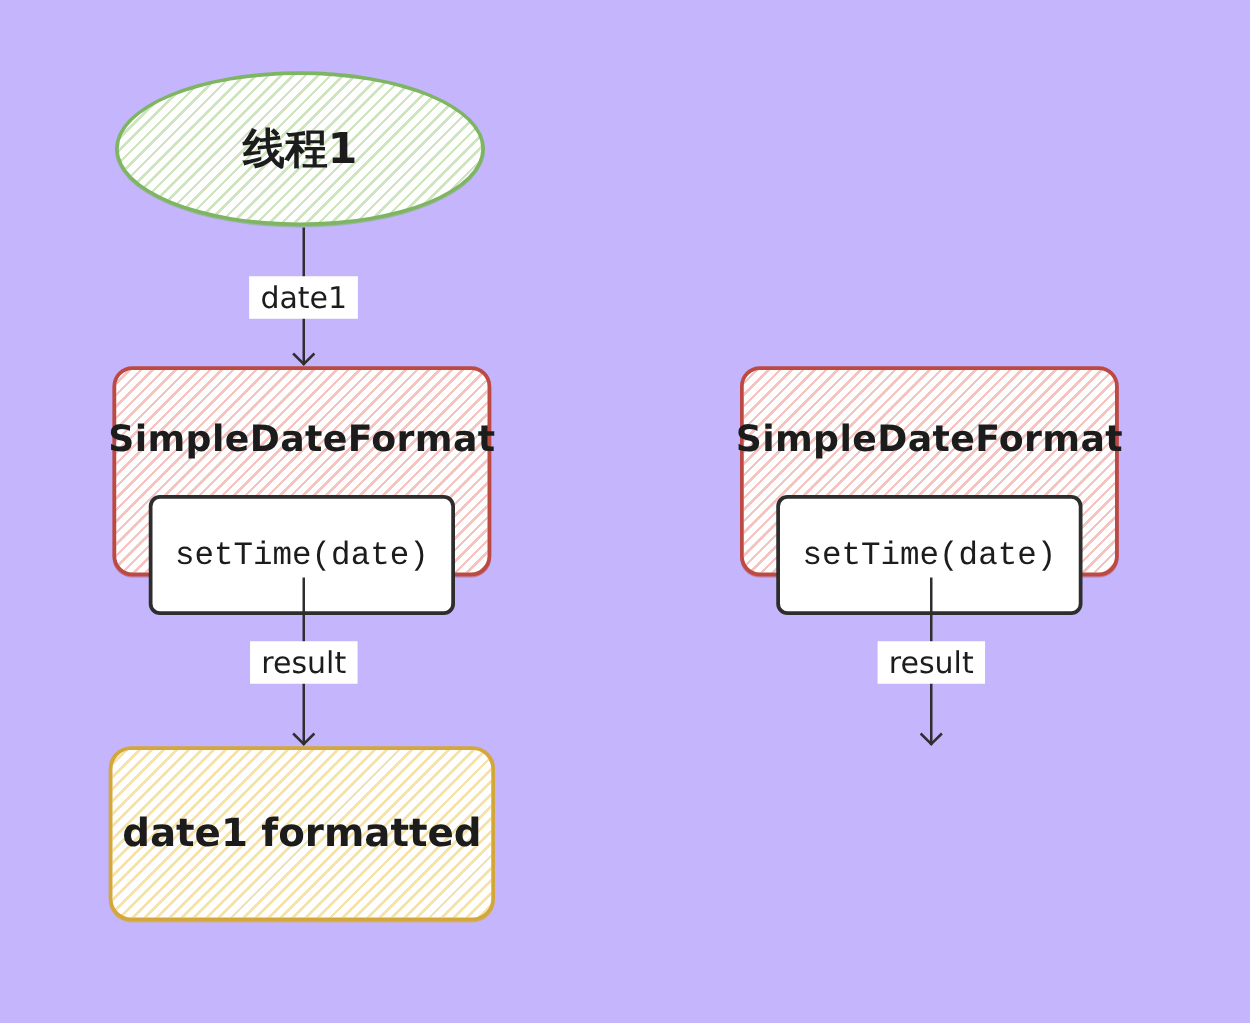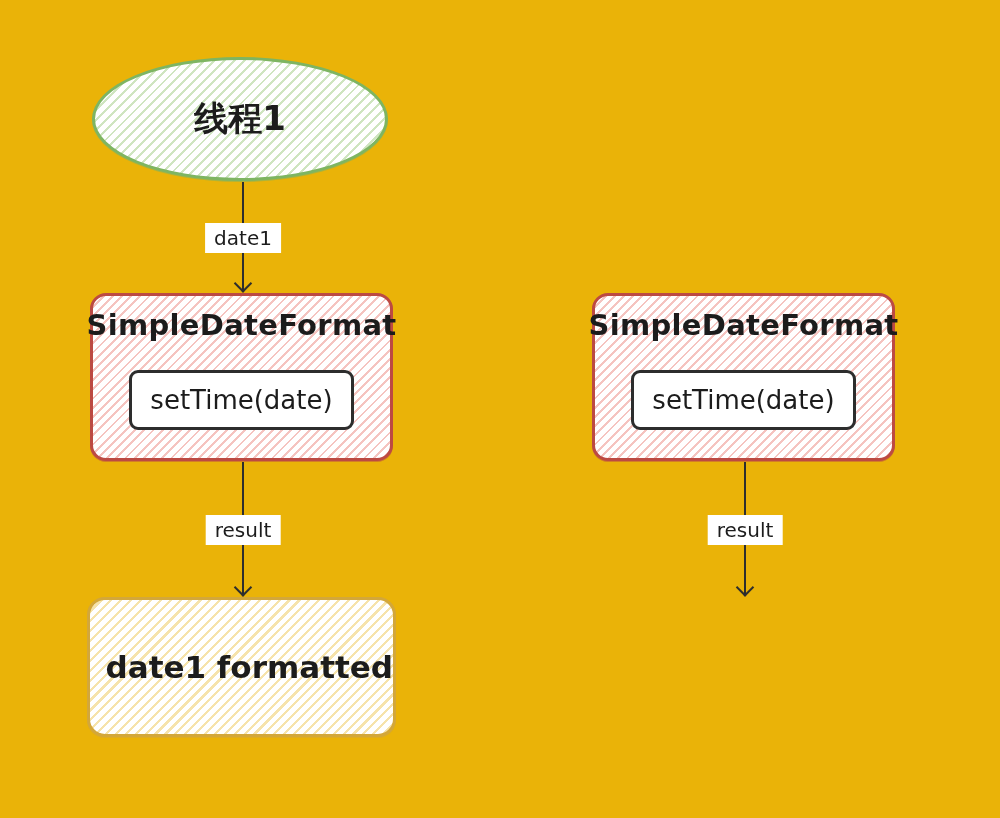--- a/index.html
+++ b/index.html
@@ -4,21 +4,21 @@
 <style>
   html, body {
     margin: 0;
     padding: 0;
     background: #ffffff;
   }
   .canvas {
     position: relative;
     width: 1000px;
     height: 818px;
-    background: #eab308;
+    background: #c4b5fd;
     font-family: "DejaVu Sans", "Liberation Sans", sans-serif;
     color: #1c1c1c;
     overflow: hidden;
   }
   .column {
     position: absolute;
     top: 0;
     width: 306px;
     height: 100%;
   }
@@ -79,21 +79,21 @@
     border-bottom: 2.5px solid #2e2e2e;
     transform: translateX(-50%) rotate(45deg);
   }
   .connector .arrow-label {
     position: absolute;
     top: 50%;
     left: 50%;
     transform: translate(-50%, -50%);
     background: #ffffff;
     padding: 3px 9px;
-    font-size: 20px;
+    font-size: 24px;
     white-space: nowrap;
   }
 
   
   .red-box {
     position: absolute;
     top: 293px;
     left: 0;
     width: 303px;
     height: 168px;
@@ -109,53 +109,55 @@
     display: flex;
     flex-direction: column;
     align-items: center;
     padding-top: 12px;
     box-shadow: 0 1px 0 0 rgba(188,74,67,0.5);
   }
   .red-title {
     font-size: 29px;
     font-weight: 700;
     letter-spacing: 0.3px;
+    margin-top: 26px;
   }
   .method-box {
     margin-top: 28px;
     box-sizing: border-box;
     min-width: 202px;
     background: #ffffff;
     border: 3px solid #2d2d2d;
     border-radius: 9px;
-    padding: 12px 18px;
+    padding: 30px 18px;
     font-size: 26px;
     text-align: center;
     white-space: nowrap;
+    font-family: Liberation Mono, monospace;
   }
 
   
   .yellow-box {
     position: absolute;
     top: 597px;
     left: -3px;
     width: 309px;
     height: 140px;
     box-sizing: border-box;
     border: 3px solid #d3a73a;
     border-radius: 18px;
     background-color: #ffffff;
     background-image: repeating-linear-gradient(
       135deg,
       #f6e3ab 0px, #f6e3ab 2.2px,
       rgba(255,255,255,0) 2.2px, rgba(255,255,255,0) 7px
     );
     display: flex;
     align-items: center;
-    justify-content: flex-end;
+    justify-content: center;
     box-shadow: 0 1px 0 0 rgba(211,167,58,0.5);
   }
   .yellow-box .result-label {
     font-size: 31px;
     font-weight: 600;
     white-space: nowrap;
   }
 </style>
 </head>
 <body>

